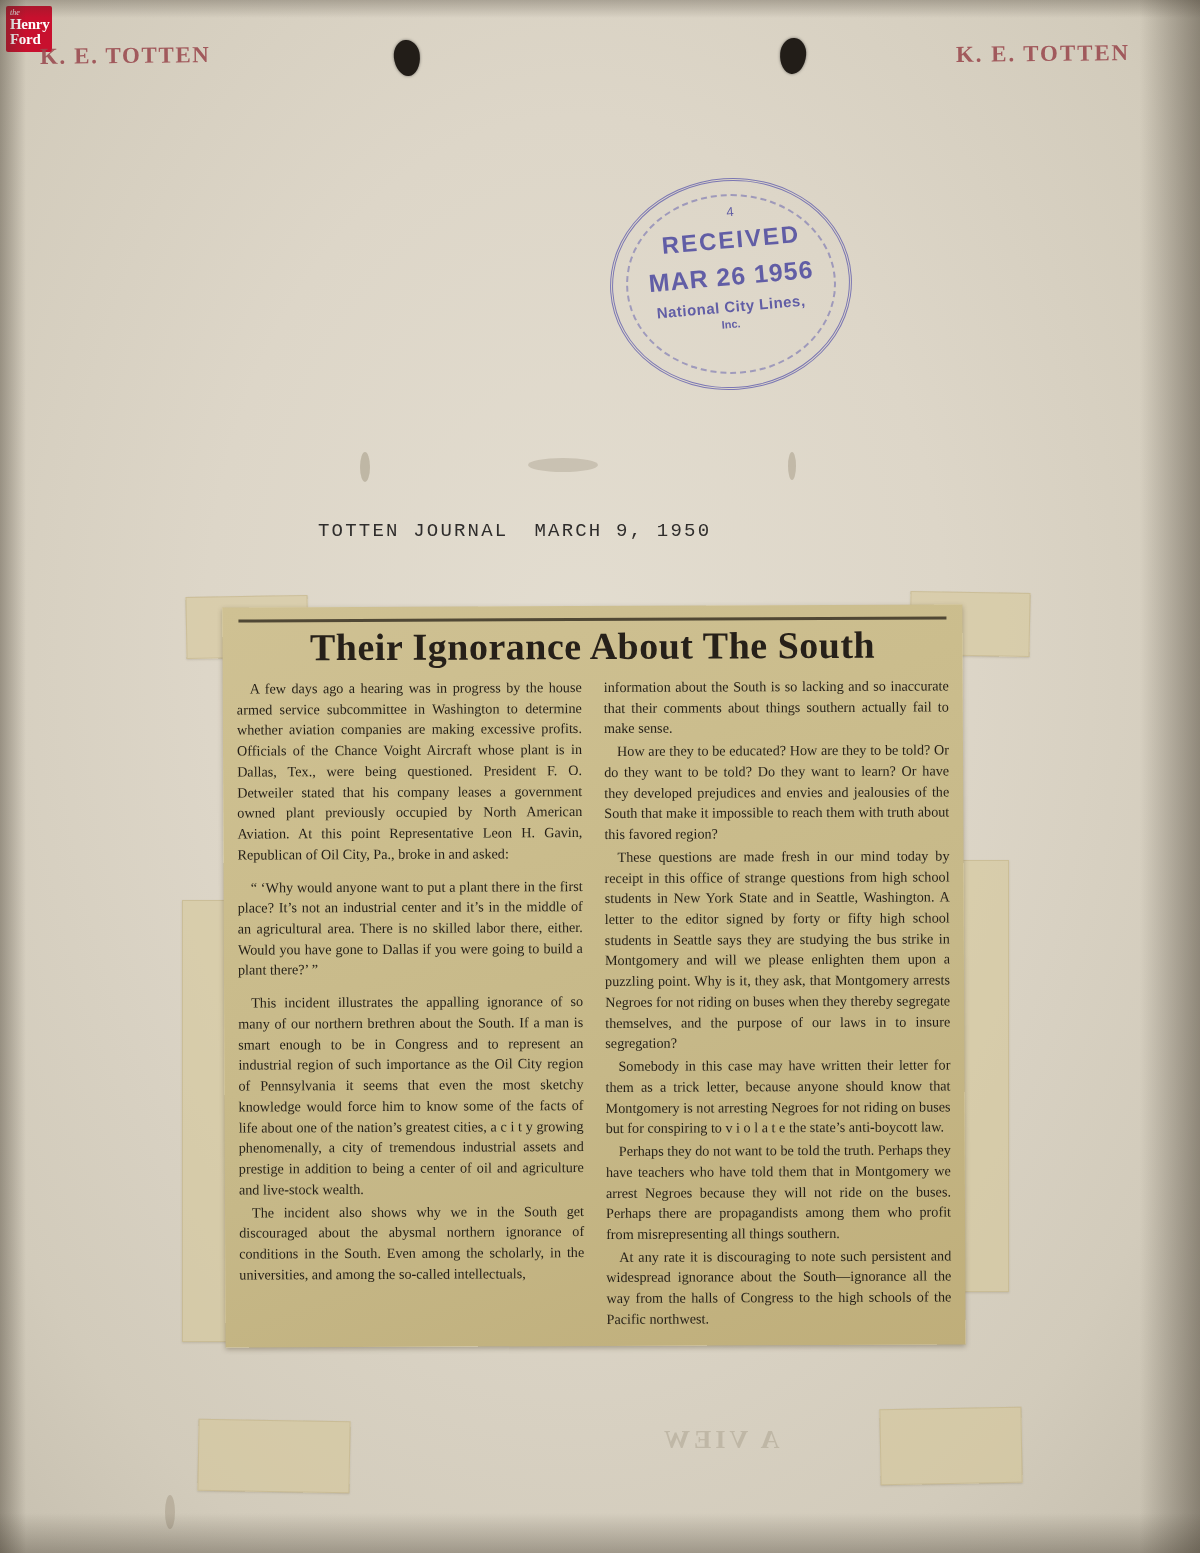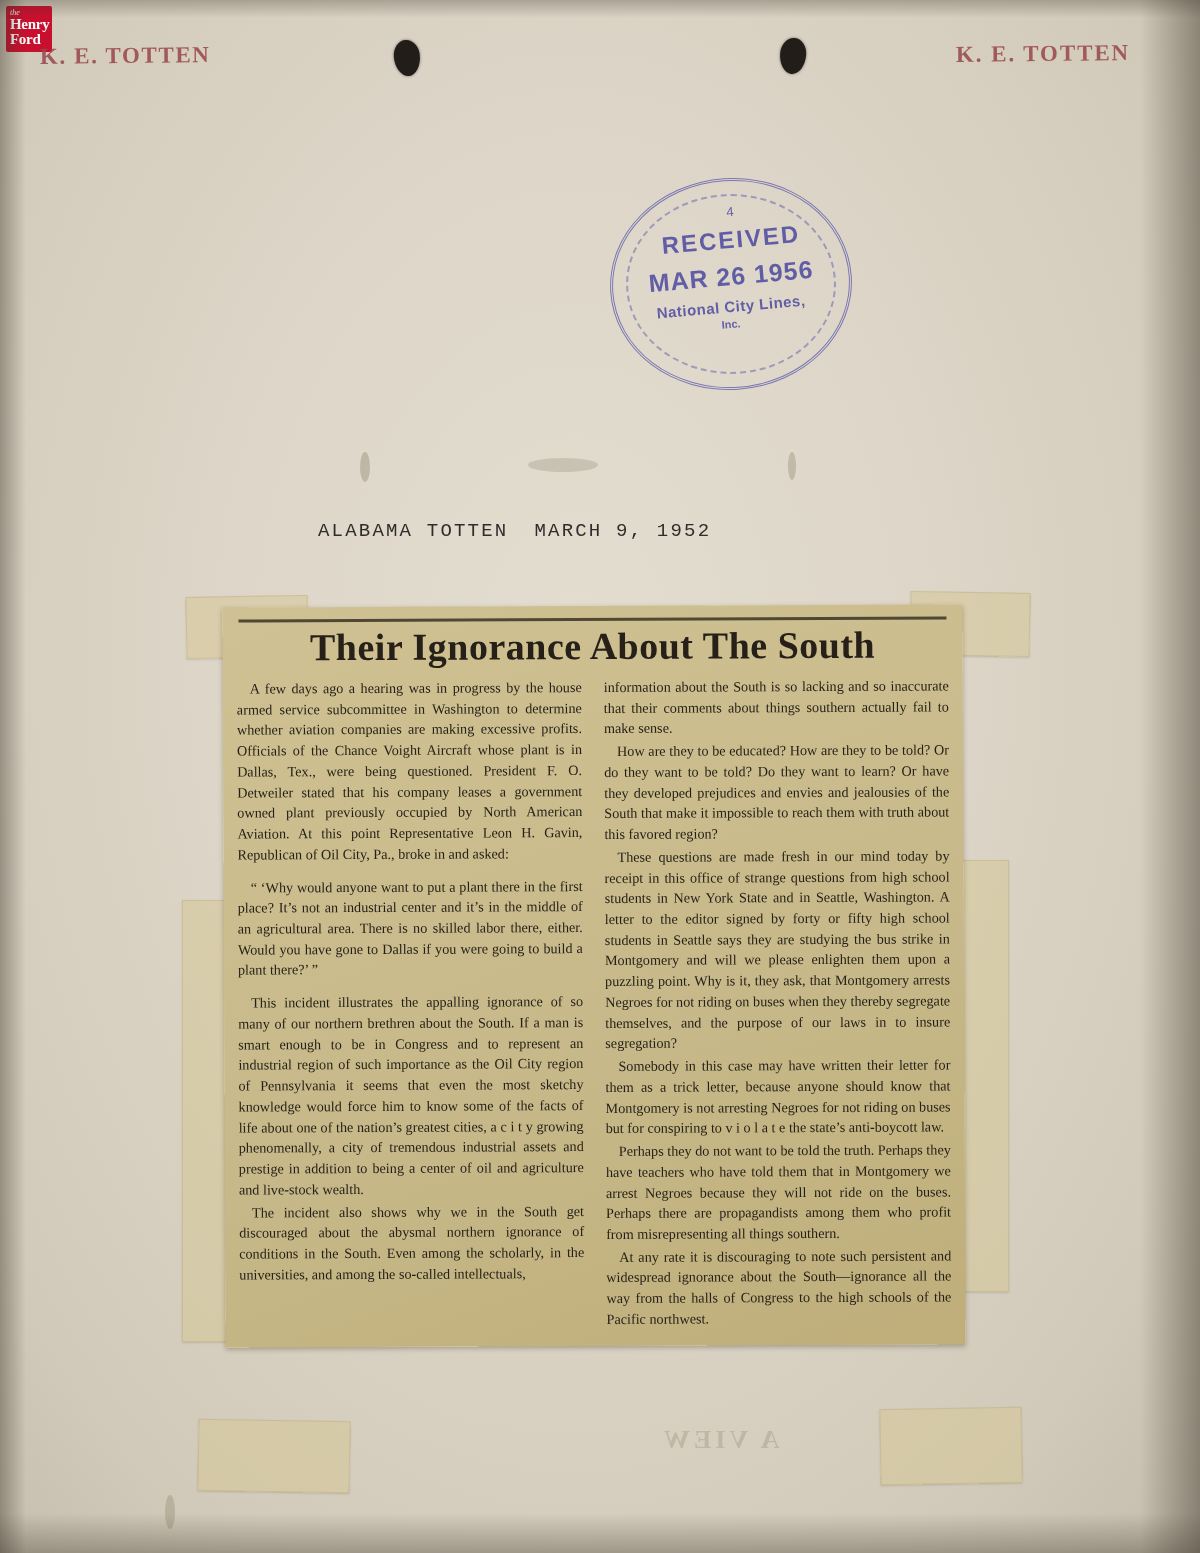--- a/index.html
+++ b/index.html
@@ -244,21 +244,21 @@
     <div class="ring"></div>
     <div class="ring2"></div>
     <div class="txt t-small">4</div>
     <div class="txt t-rec">RECEIVED</div>
     <div class="txt t-date">MAR 26 1956</div>
     <div class="txt t-co">National City Lines,</div>
     <div class="txt t-inc">Inc.</div>
   </div>
 
   <div class="caption">
-    <span>ALABAMA TOTTEN</span><span class="gap"></span><span>MARCH 9, 1952</span>
+    <span>TOTTEN JOURNAL</span><span class="gap"></span><span>MARCH 9, 1950</span>
   </div>
 
   <div class="tape t-top-left"></div>
   <div class="tape t-top-right"></div>
   <div class="tape t-left"></div>
   <div class="tape t-right"></div>
   <div class="tape t-bot-left"></div>
   <div class="tape t-bot-right"></div>
 
   <div class="clipping">

